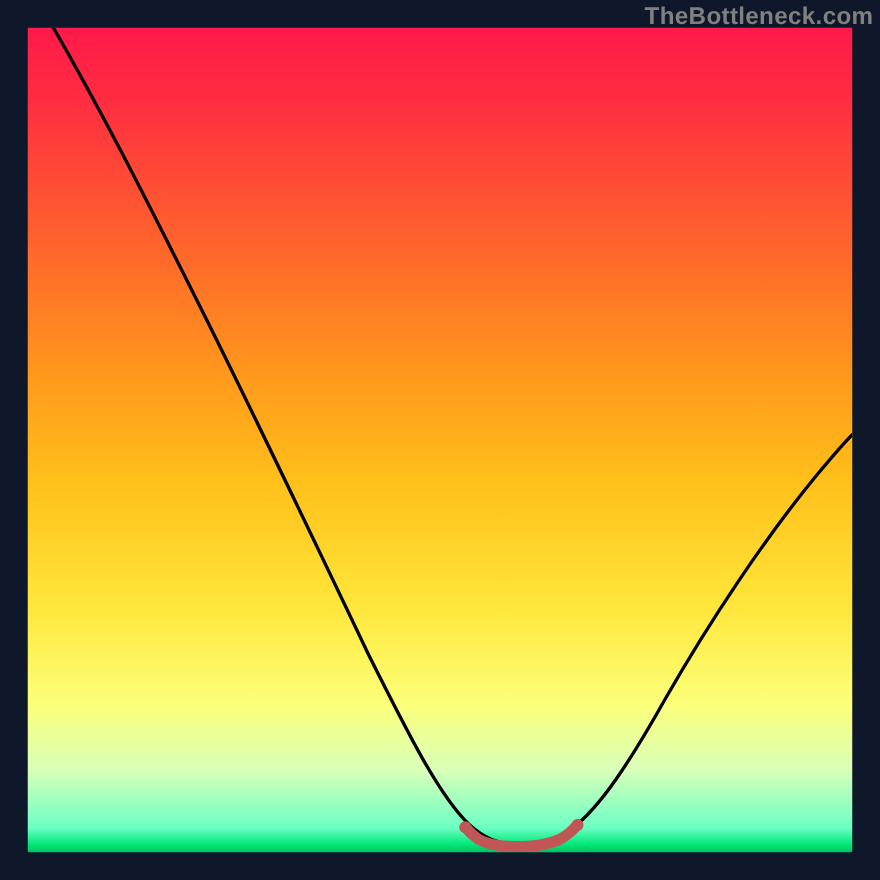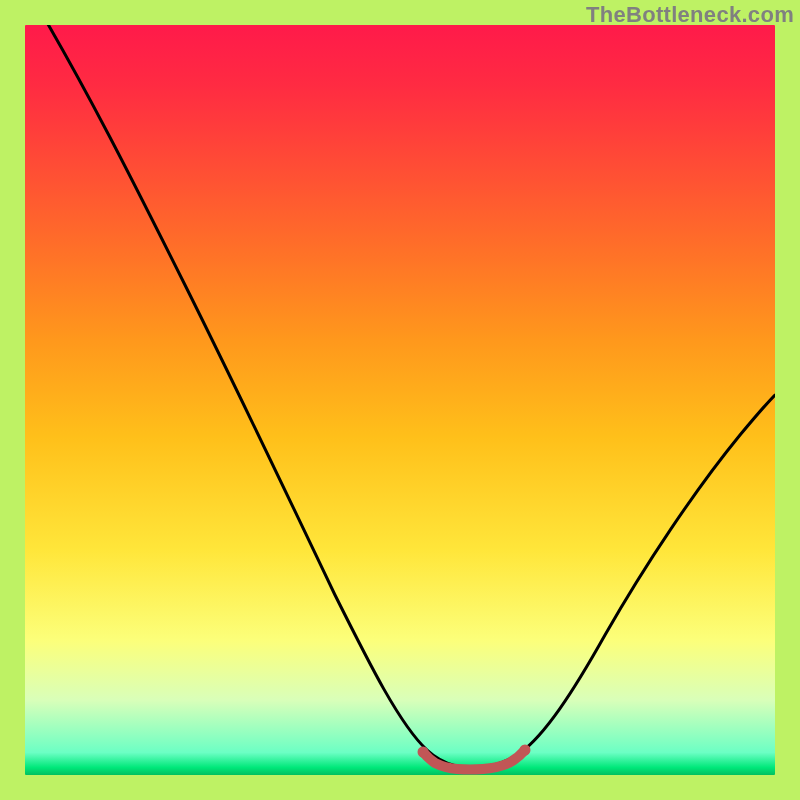--- a/index.html
+++ b/index.html
@@ -7,21 +7,21 @@
     padding: 0;
     width: 800px;
     height: 800px;
     background: #000;
     overflow: hidden;
   }
   .stage {
     position: relative;
     width: 800px;
     height: 800px;
-    background: #bef264;
+    background: #0f172a;
   }
   .plot {
     position: absolute;
     left: 25px;
     top: 25px;
     width: 750px;
     height: 750px;
     overflow: hidden;
     border-radius: 1px;
   }

